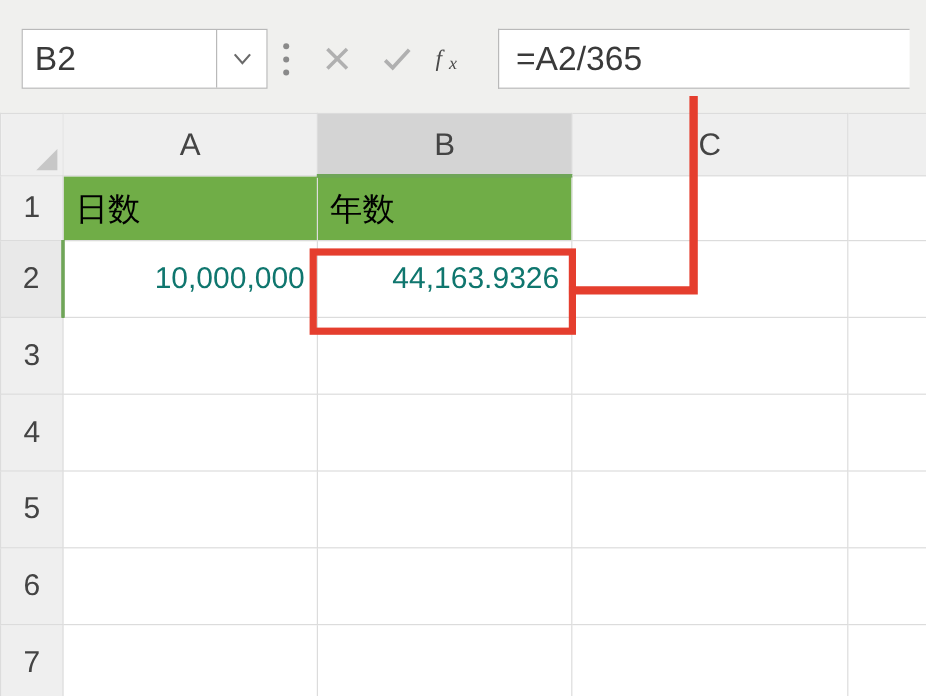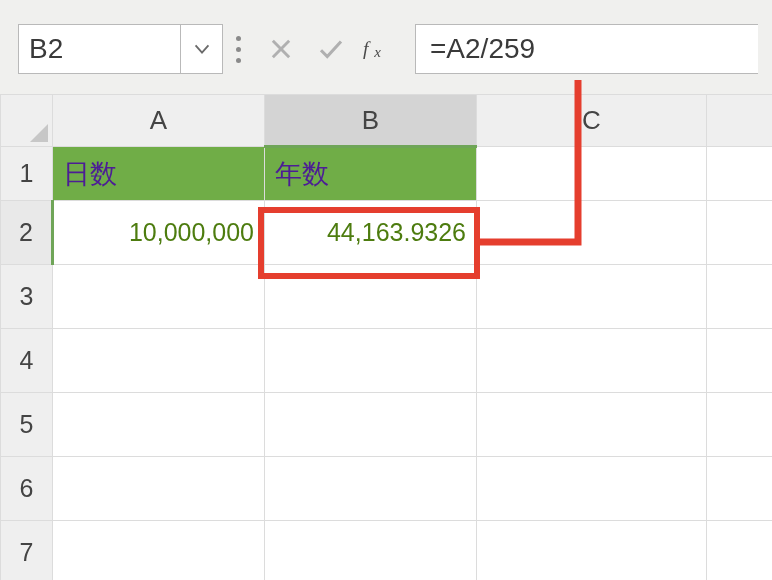--- a/index.html
+++ b/index.html
@@ -98,21 +98,21 @@
   .col-b   { width: 212px; }
   .col-c   { width: 230px; }
   .col-pad { width: auto; }
 
   td, th {
     border: 1px solid #dcdcdc;
     height: 64px;
     padding: 0 10px;
     font-size: 25px;
     text-align: right;
-    color: #4d7c0f;
+    color: #0f766e;
     vertical-align: middle;
     background: #fff;
   }
   tr.col-headers th {
     background: #efefef;
     text-align: center;
     font-weight: normal;
     color: #444;
     height: 52px;
     font-size: 26px;
@@ -139,21 +139,21 @@
   }
   
   th.rowh.sel {
     background: #e9e9e9;
     border-right: 3px solid #6fa558;
   }
 
   
   td.greenhdr {
     background: #70ad47;
-    color: #4c1d95;
+    color: #000000;
     text-align: left;
     font-size: 27px;
     height: 54px;
   }
   tr.data-hdr td, tr.data-hdr th { height: 54px; }
 
   .cell-val { white-space: nowrap; }
 
   
   .overlay {
@@ -197,21 +197,21 @@
     </div>
     <div class="fb-btn fx-svg">
       <svg width="40" height="30" viewBox="0 0 48 30">
         <text x="0" y="23" font-family="Georgia, serif" font-style="italic" font-size="26" fill="#4a4a4a">f</text>
         <text x="15" y="26" font-family="Georgia, serif" font-style="italic" font-size="20" fill="#4a4a4a">x</text>
       </svg>
     </div>
   </div>
 
   <div class="formula-input">
-    <span>=A2/259</span>
+    <span>=A2/365</span>
   </div>
 </div>
 
 <div class="sheet">
   <table class="grid">
     <colgroup>
       <col class="col-rh">
         <col class="col-a">
         <col class="col-b">
         <col class="col-c">

